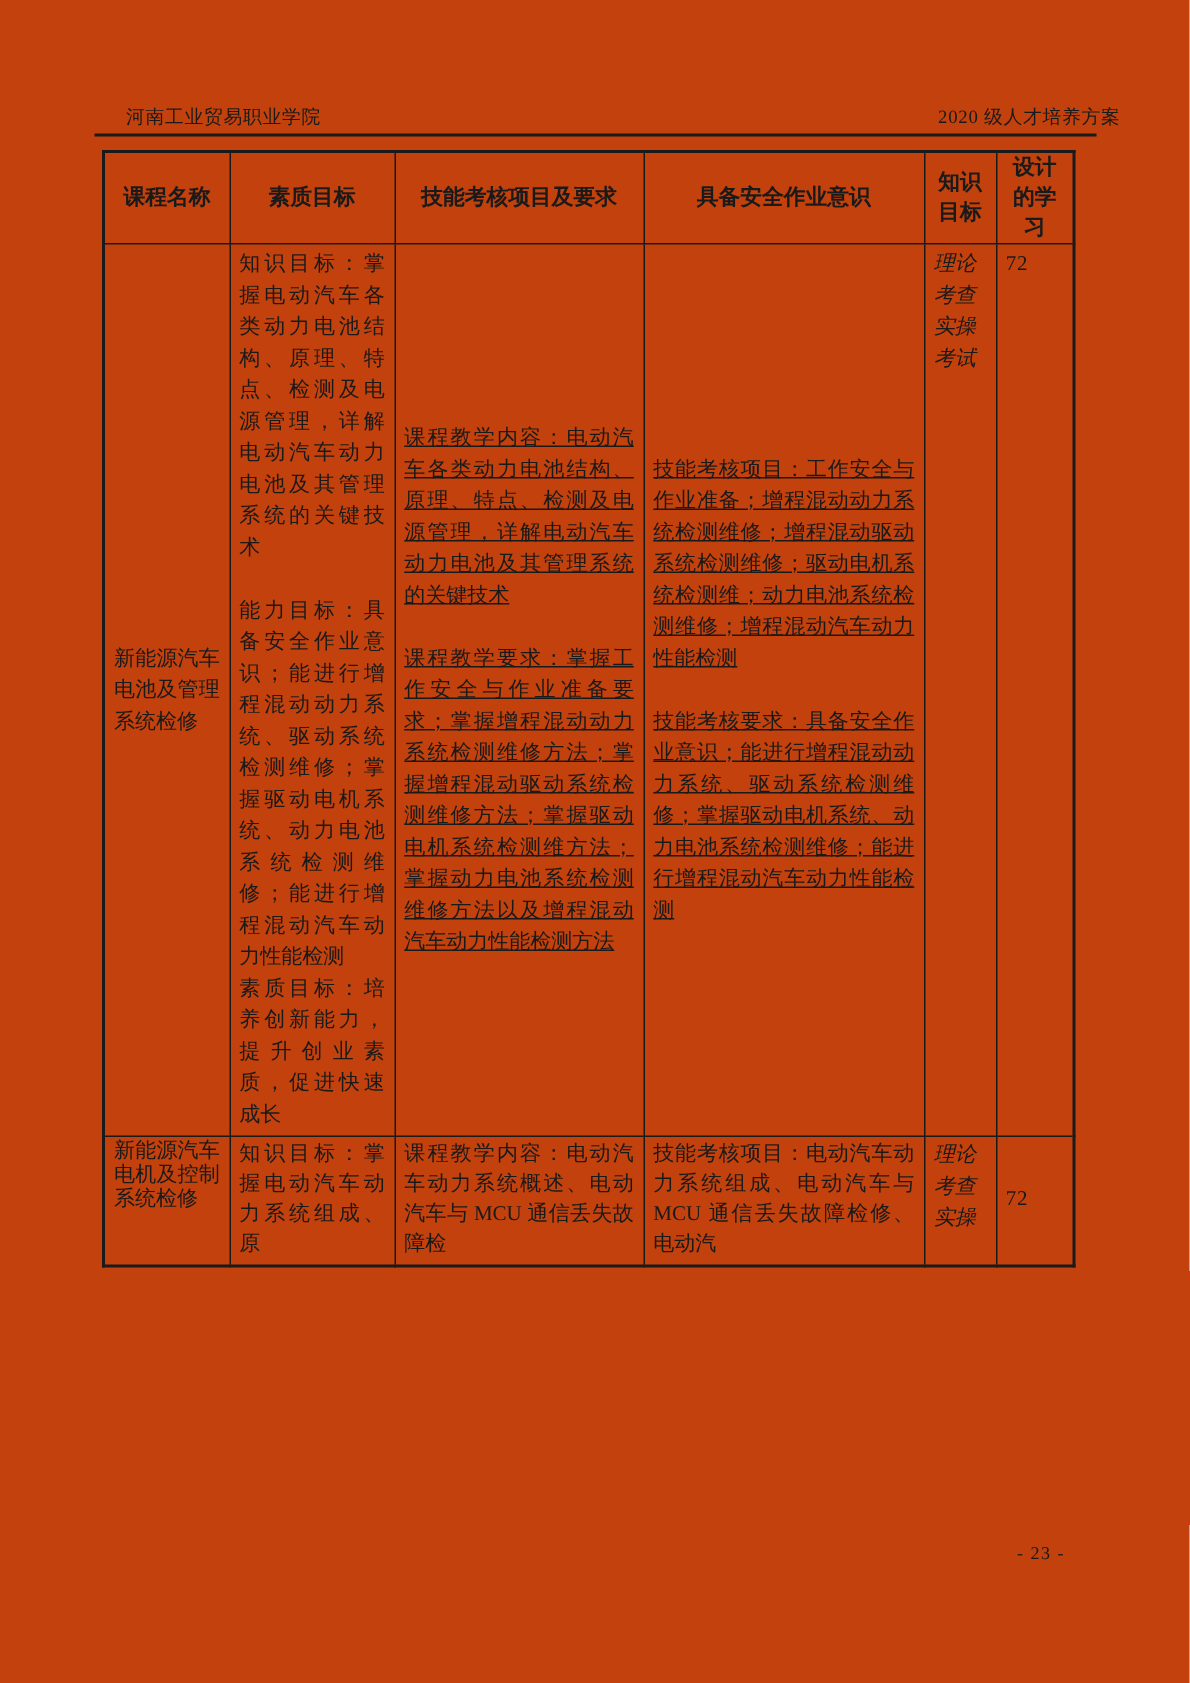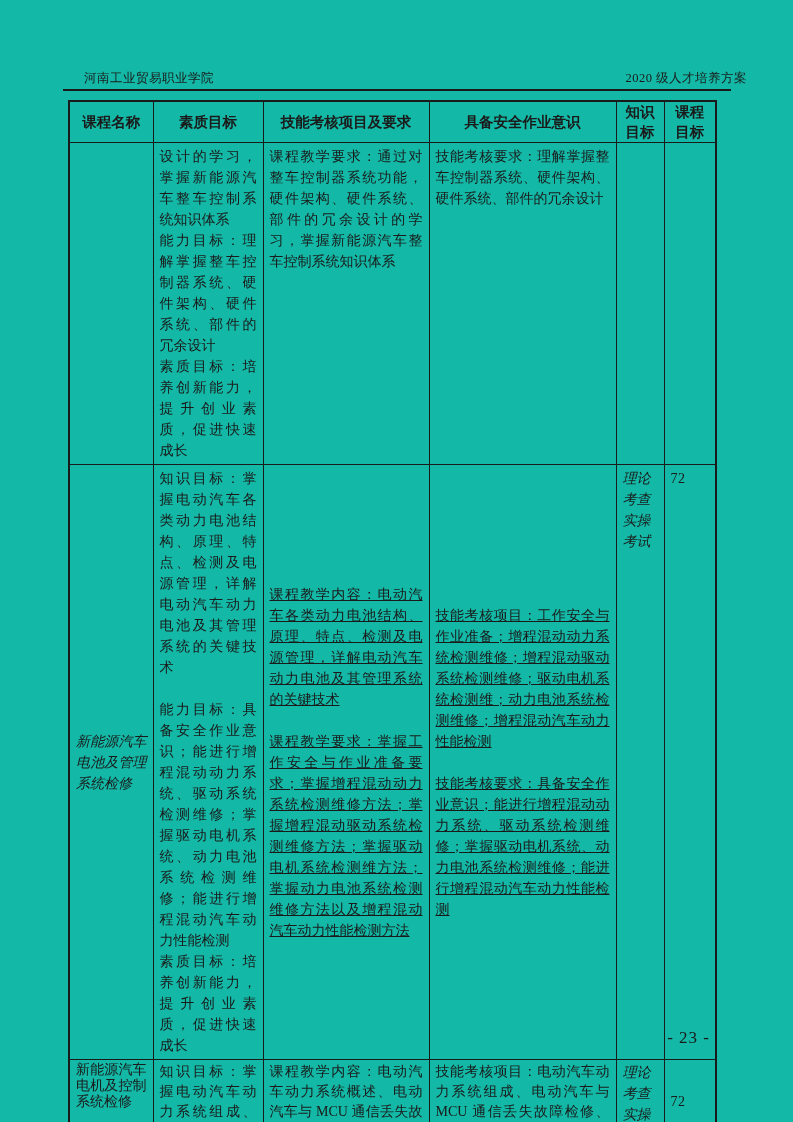--- a/index.html
+++ b/index.html
@@ -5,21 +5,21 @@
   html, body {
     margin: 0;
     padding: 0;
     background: #e8e8e8;
   }
   .page {
     position: relative;
     width: 793px;
     height: 1122px;
     margin: 0 auto;
-    background: #14b8a6;
+    background: #c2410c;
     font-family: "Liberation Serif", "DejaVu Serif", serif;
     color: #1a1a1a;
     overflow: hidden;
   }
   .doc-header-left {
     position: absolute;
     left: 84px;
     top: 70px;
     font-size: 12.5px;
     letter-spacing: 0.5px;
@@ -77,21 +77,21 @@
   tr.row1 { height: 292px; }
   tr.row2 { height: 522px; }
   tr.row3 { height: 66px; }
 
   td.col-name {
     font-size: 12.5px;
     line-height: 16px;
     padding: 2px 6px 2px 11px;
     text-align: left;
   }
-  tr.row2 td.col-name { vertical-align: middle; font-style: italic; }
+  tr.row2 td.col-name { vertical-align: middle; }
   tr.row2 td.col-content,
   tr.row2 td.col-assess { vertical-align: middle; text-decoration: underline; }
   td.col-obj { padding-left: 7px; }
   td.col-method {
     text-align: center;
     vertical-align: middle;
     line-height: 23px;
     white-space: pre-line;
     font-style: italic;
   }
@@ -103,21 +103,21 @@
   }
   tr.row3 td { line-height: 20px; padding-top: 2px; }
   tr.row3 td.col-name { line-height: 16px; }
   tr.row3 td.col-method { vertical-align: top; line-height: 21px; }
   tr.row3 td.col-hours { vertical-align: middle; }
 
   .page-number {
     position: absolute;
     right: 83px;
     top: 1028px;
-    font-size: 17px;
+    font-size: 12px;
     letter-spacing: 1px;
     white-space: nowrap;
   }
 </style>
 </head>
 <body>
 
 <div class="page">
 
   <div class="doc-header-left">河南工业贸易职业学院</div>
@@ -133,34 +133,24 @@
       <col style="width:48px">
       <col style="width:52px">
     </colgroup>
     <thead>
       <tr class="hdr">
         <th>课程名称</th>
         <th>素质目标</th>
         <th>技能考核项目及要求</th>
         <th>具备安全作业意识</th>
         <th>知识目标</th>
-        <th>课程目标</th>
+        <th>设计的学习</th>
       </tr>
     </thead>
     <tbody>
-      <tr class="row1">
-        <td class="col-name"></td>
-        <td class="col-obj">设计的学习，掌握新能源汽车整车控制系统知识体系
-能力目标：理解掌握整车控制器系统、硬件架构、硬件系统、部件的冗余设计
-素质目标：培养创新能力，提升创业素质，促进快速成长</td>
-        <td class="col-content">课程教学要求：通过对整车控制器系统功能，硬件架构、硬件系统、部件的冗余设计的学习，掌握新能源汽车整车控制系统知识体系</td>
-        <td class="col-assess">技能考核要求：理解掌握整车控制器系统、硬件架构、硬件系统、部件的冗余设计</td>
-        <td class="col-method"></td>
-        <td class="col-hours"></td>
-      </tr>
       <tr class="row2">
         <td class="col-name">新能源汽车电池及管理系统检修</td>
         <td class="col-obj">知识目标：掌握电动汽车各类动力电池结构、原理、特点、检测及电源管理，详解电动汽车动力电池及其管理系统的关键技术
 
 能力目标：具备安全作业意识；能进行增程混动动力系统、驱动系统检测维修；掌握驱动电机系统、动力电池系统检测维修；能进行增程混动汽车动力性能检测
 素质目标：培养创新能力，提升创业素质，促进快速成长</td>
         <td class="col-content">课程教学内容：电动汽车各类动力电池结构、原理、特点、检测及电源管理，详解电动汽车动力电池及其管理系统的关键技术
 
 课程教学要求：掌握工作安全与作业准备要求；掌握增程混动动力系统检测维修方法；掌握增程混动驱动系统检测维修方法；掌握驱动电机系统检测维方法；掌握动力电池系统检测维修方法以及增程混动汽车动力性能检测方法</td>
         <td class="col-assess">技能考核项目：工作安全与作业准备；增程混动动力系统检测维修；增程混动驱动系统检测维修；驱动电机系统检测维；动力电池系统检测维修；增程混动汽车动力性能检测

